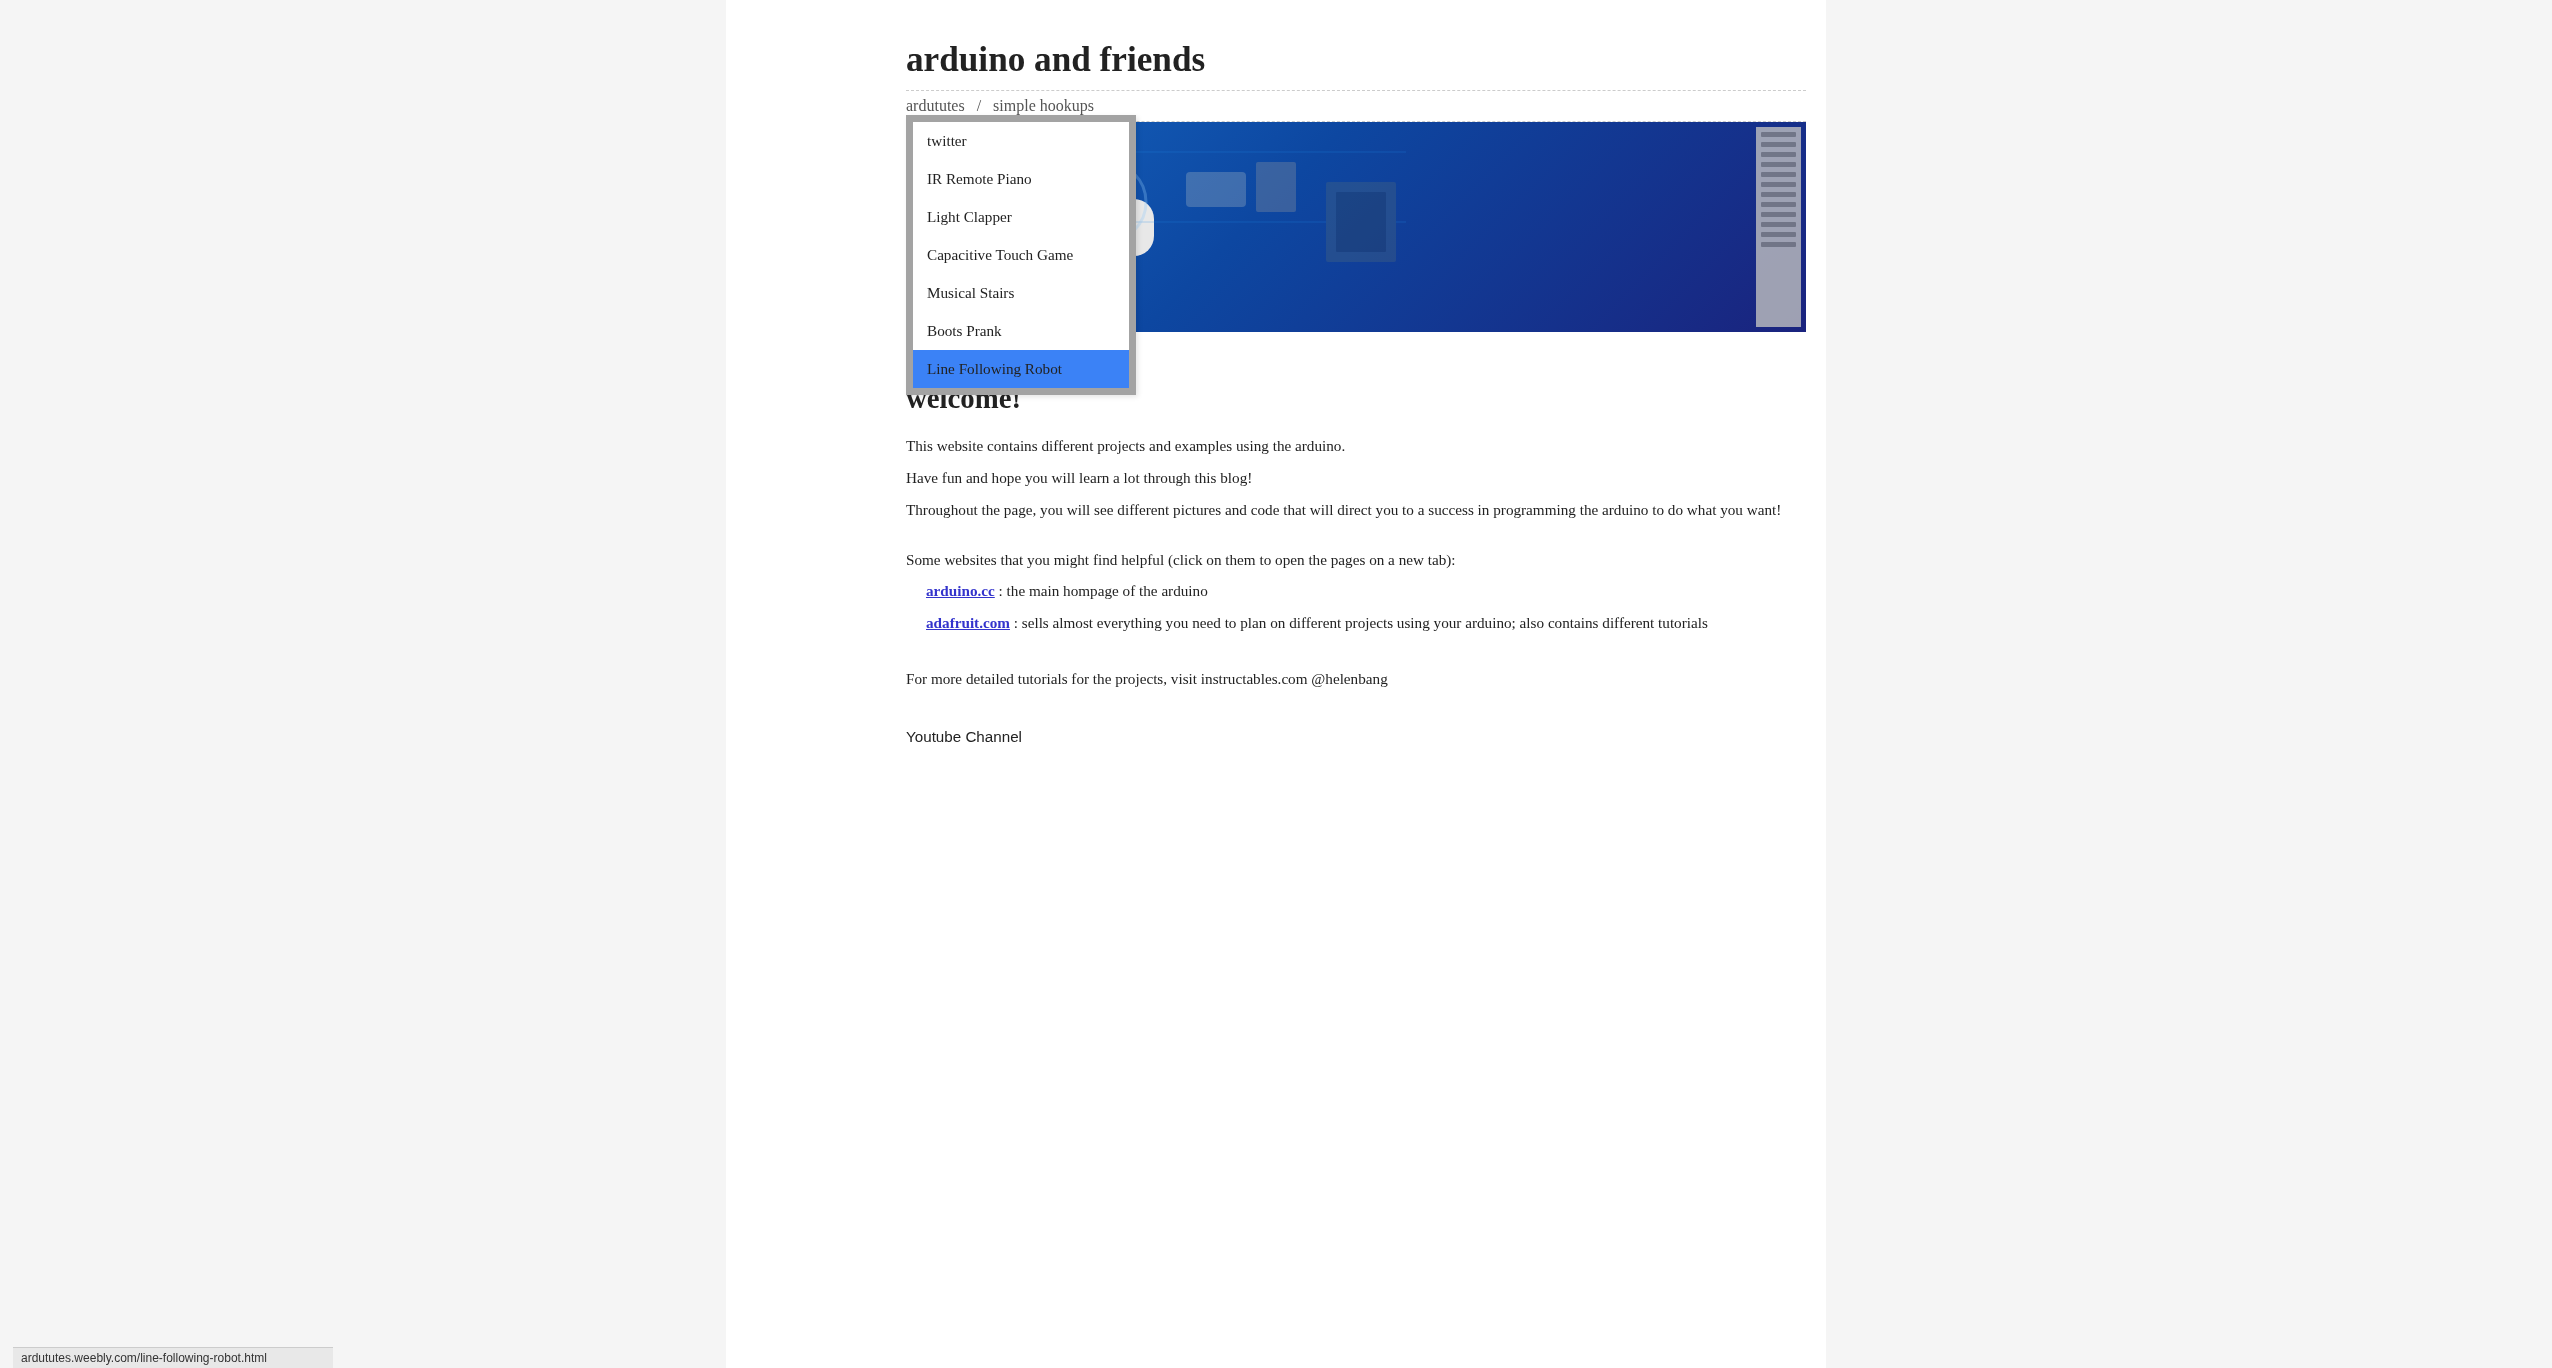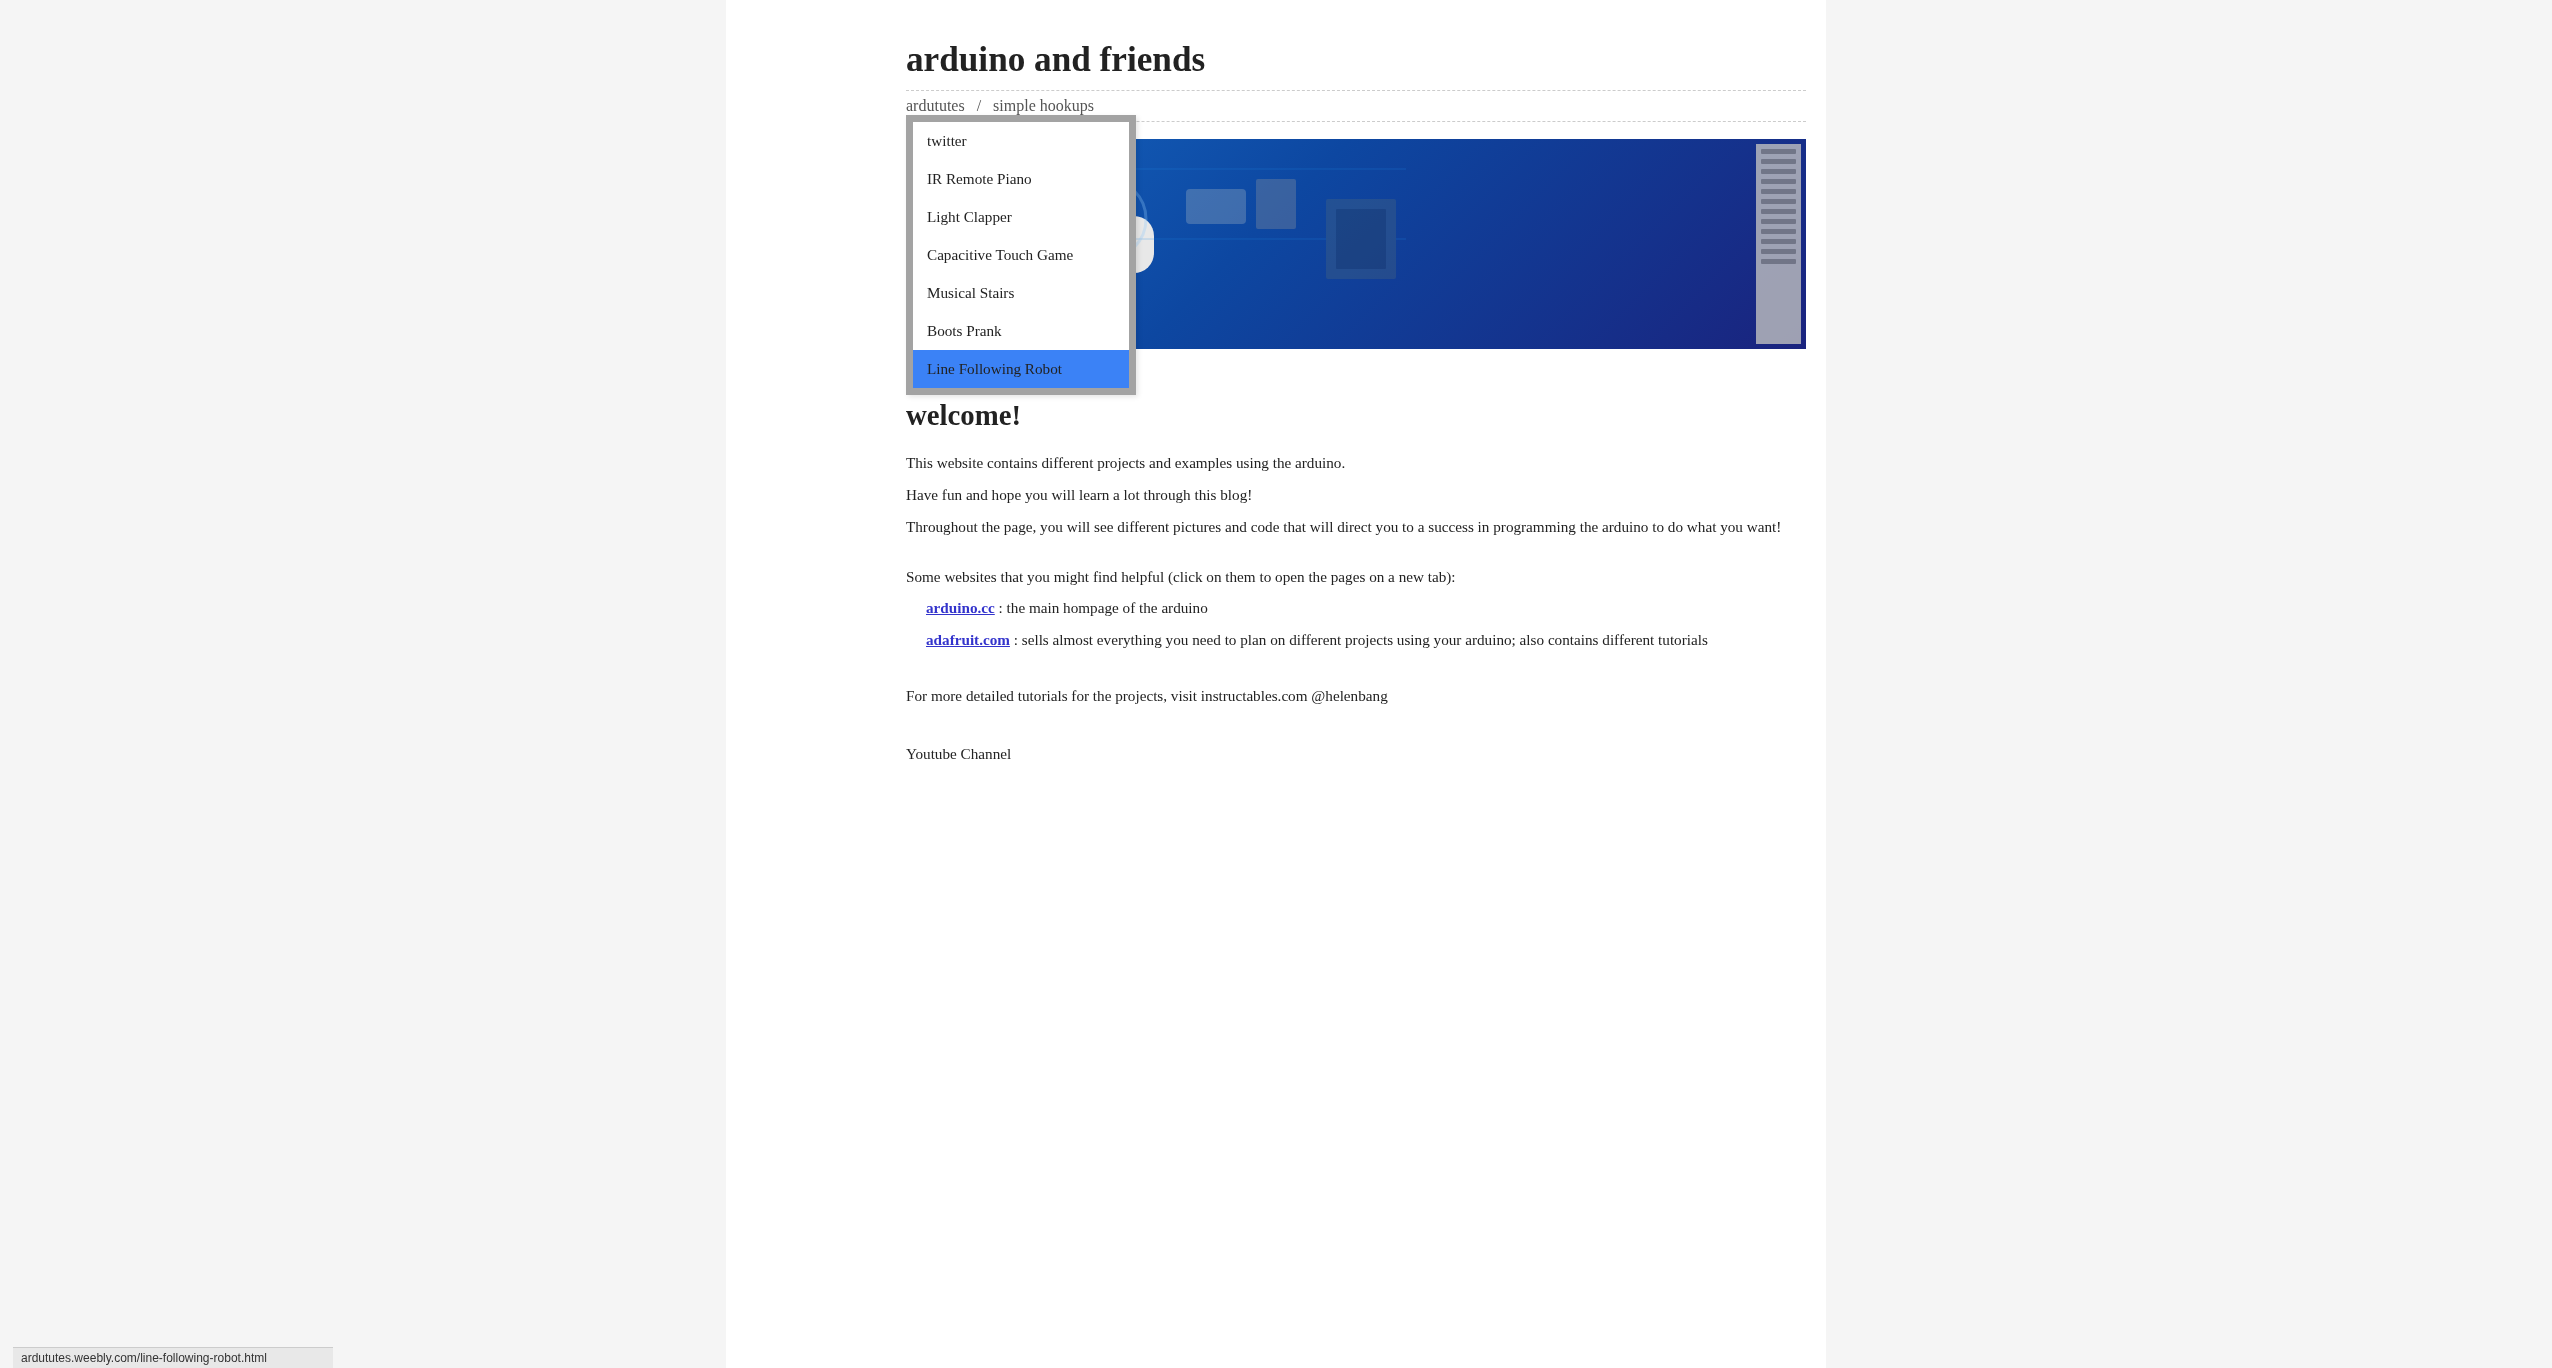--- a/index.html
+++ b/index.html
@@ -28,21 +28,21 @@
       font-size: 2.2em;
       font-weight: bold;
       margin-bottom: 10px;
       font-family: Georgia, serif;
     }
 
     .nav-bar {
       display: flex;
       align-items: flex-end;
       gap: 0;
-      margin-bottom: 17px;
+      margin-bottom: 0;
       font-size: 1em;
       border-top: 1px dashed #ccc;
       border-bottom: 1px dashed #ccc;
       padding: 0;
       position: relative;
     }
 
     .nav-bar-inner {
       display: flex;
       align-items: center;
@@ -176,21 +176,21 @@
       color: #3333cc;
       text-decoration: underline;
       font-weight: bold;
       cursor: pointer;
       font-family: Georgia, serif;
     }
 
     .youtube-text {
       margin-top: 36px;
       font-size: 0.95em;
-      font-family: Liberation Serif, serif;
+      font-family: Liberation Sans, sans-serif;
     }
 
     
     .status-bar {
       position: fixed;
       bottom: 0;
       left: 13px;
       background: #e8e8e8;
       border-top: 1px solid #ccc;
       padding: 3px 8px;

